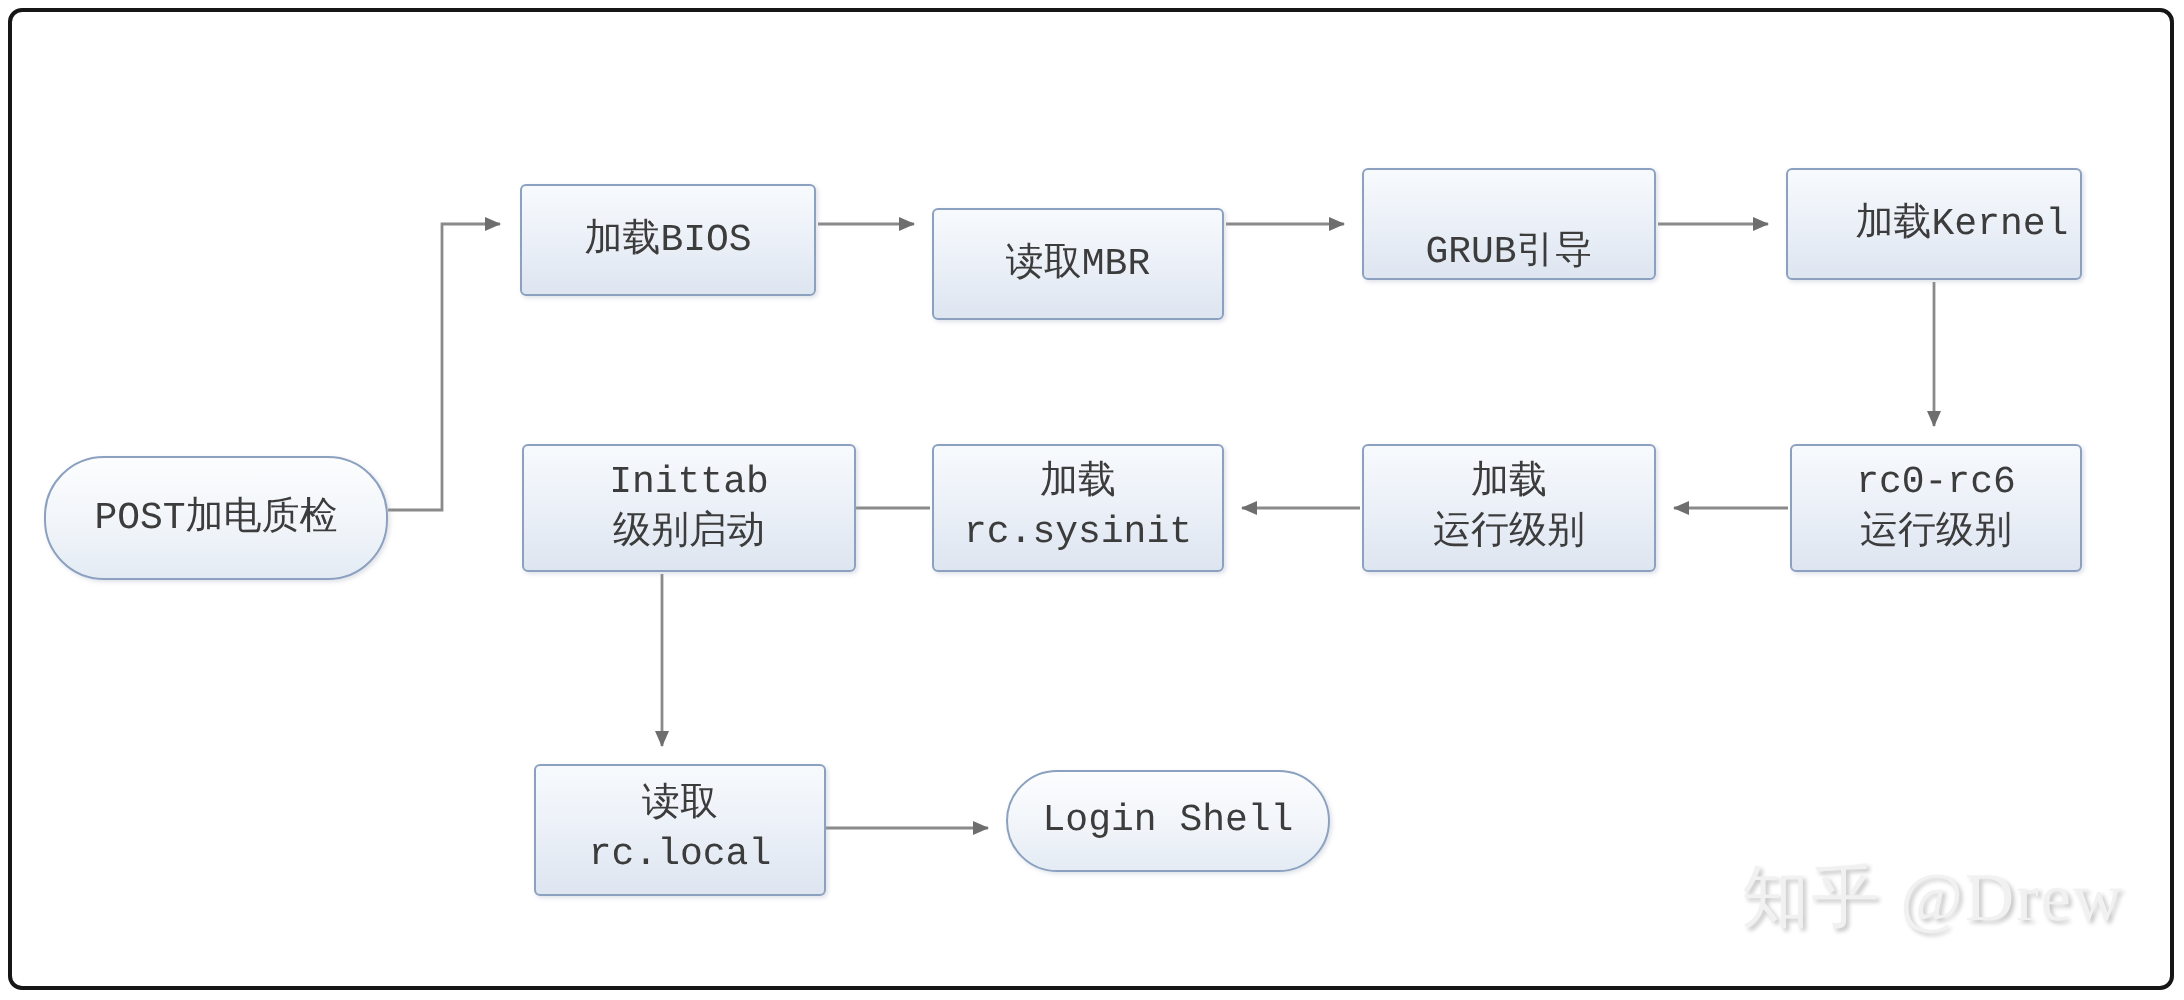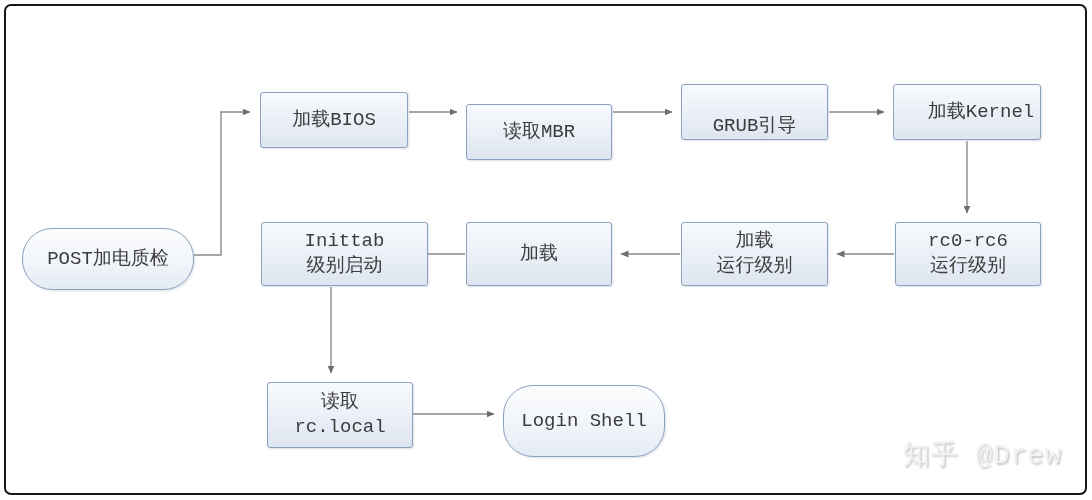--- a/index.html
+++ b/index.html
@@ -41,28 +41,28 @@
 
   
   .n-rc06    { left: 895px; top: 222px; width: 146px; height: 64px; }
   .n-kmod    { left: 681px; top: 222px; width: 147px; height: 64px; }
   .n-sysinit { left: 466px; top: 222px; width: 146px; height: 64px; }
   .n-inittab { left: 261px; top: 222px; width: 167px; height: 64px; }
 
   
   .n-rclocal { left: 267px; top: 382px; width: 146px; height: 66px; }
   .n-post    { left: 22px;  top: 228px; width: 172px; height: 62px; }
-  .n-login   { left: 503px; top: 385px; width: 162px; height: 72px; }
+  .n-login   { left: 503px; top: 385px; width: 162px; height: 51px; }
 
   .connectors { position: absolute; left: 0; top: 0; width: 1092px; height: 500px; }
 
   .watermark {
     position: absolute; right: 30px; bottom: 28px;
-    font-family: Liberation Mono, monospace;
-    font-size: 27px; letter-spacing: 1px;
+    font-family: Liberation Serif, serif;
+    font-size: 34px; letter-spacing: 1px;
     color: #f1f1f1;
     text-shadow: 1.5px 1.5px 2px #c6c6c6, -0.5px -0.5px 0 #ffffff;
     user-select: none;
   }
 </style>
 </head>
 <body>
 
 <div class="canvas">
   <div class="frame"></div>
@@ -112,20 +112,21 @@
     <span>运行级别</span>
   </div>
 
   <div class="node n-kmod">
     <span>加载</span>
     <span>运行级别</span>
   </div>
 
   <div class="node n-sysinit">
     <span>加载</span>
+    <span>rc.sysinit</span>
   </div>
 
   <div class="node n-inittab">
     <span>Inittab</span>
     <span>级别启动</span>
   </div>
 
   <div class="node n-rclocal">
     <span>读取</span>
     <span>rc.local</span>

